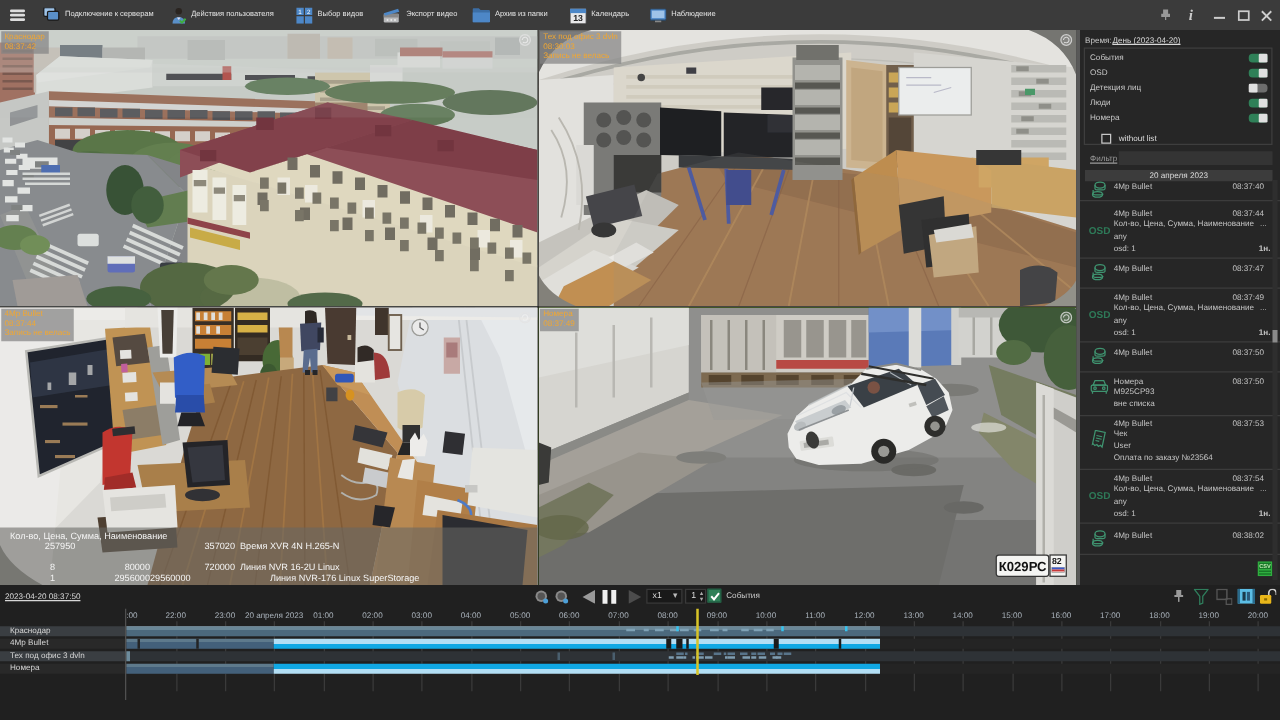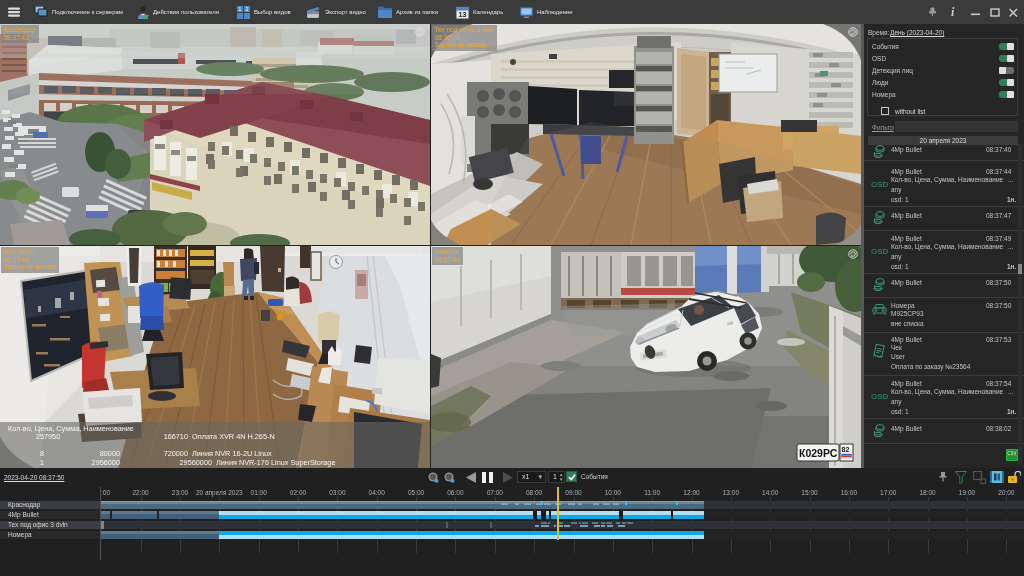--- a/index.html
+++ b/index.html
@@ -675,23 +675,23 @@
       <rect x="409" y="198" width="13" height="17" fill="#f4f4f2" stroke="#333" stroke-width="1"></rect>
       <text x="410.5" y="205.5" font-family="Liberation Sans,sans-serif" font-size="7" font-weight="bold" fill="#111">82</text>
       <rect x="410.5" y="208" width="10" height="4" fill="#fff" stroke="#888" stroke-width=".5"></rect>
       <rect x="410.5" y="208" width="10" height="1.6" fill="#3a5ac8"></rect>
           <rect x="410.5" y="209.6" width="10" height="1.6" fill="#c83a3a"></rect>
     </g>
   </svg></div>
 
   <div class="abs" style="left:0;top:422px;width:430px;height:46px;background:rgba(104,104,100,.58);color:#f5f5f5;font-size:7.3px">
     <div class="abs" style="left:8px;top:1.5px">Кол-во, Цена, Сумма, Наименование</div>
-    <div class="abs" style="left:0;top:10px;width:430px"><span style="display:inline-block;width:44px;text-align:right">25</span><span style="display:inline-block;width:76px;text-align:left">7950</span><span style="display:inline-block;width:68px;text-align:right">166710</span><span style="margin-left:4px">Оплата XVR 4N H.265-N</span></div>
+    <div class="abs" style="left:0;top:10px;width:430px"><span style="display:inline-block;width:44px;text-align:right">25</span><span style="display:inline-block;width:76px;text-align:left">7950</span><span style="display:inline-block;width:68px;text-align:right">357020</span><span style="margin-left:4px">Время XVR 4N H.265-N</span></div>
     <div class="abs" style="left:0;top:27px;width:430px"><span style="display:inline-block;width:44px;text-align:right">8</span><span style="display:inline-block;width:76px;text-align:right">80000</span><span style="display:inline-block;width:68px;text-align:right">720000</span><span style="margin-left:4px">Линия NVR 16-2U Linux</span></div>
-    <div class="abs" style="left:0;top:35.5px;width:430px"><span style="display:inline-block;width:44px;text-align:right">1</span><span style="display:inline-block;width:76px;text-align:right">2956000</span><span style="display:inline-block;width:92px;text-align:right">29560000</span><span style="margin-left:4px">Линия NVR-176 Linux SuperStorage</span></div>
+    <div class="abs" style="left:0;top:35.5px;width:430px"><span style="display:inline-block;width:44px;text-align:right">1</span><span style="display:inline-block;width:76px;text-align:right">2956000</span><span style="display:inline-block;width:92px;">29560000</span><span style="margin-left:4px">Линия NVR-176 Linux SuperStorage</span></div>
   </div>
   <div class="camlbl" style="left:1px;top:25px">Краснодар<br>08:37:42</div>
   <div class="camlbl" style="left:432px;top:25px">Тех под офис 3 dvln<br>08:30:03<br>Запись не велась</div>
   <div class="camlbl" style="left:1px;top:247px">4Mp Bullet<br>08:37:44<br>Запись не велась</div>
   <div class="camlbl" style="left:432px;top:247px">Номера<br>08:37:49</div>
   <svg class="abs" style="left:415px;top:27px;opacity:.8" width="10" height="10" viewBox="0 0 10 10">
       <circle cx="5" cy="5" r="4.3" fill="rgba(220,220,220,.2)" stroke="#e4e4e4" stroke-width="1"></circle>
       <path d="M2.8 5 a2.2 2.2 0 1 1 0.8 1.7" fill="none" stroke="#f0f0f0" stroke-width="0.9"></path>
       <path d="M2.9 7.6 l0.8 -1.3 0.9 1.1 Z" fill="#f0f0f0"></path>
     </svg>

